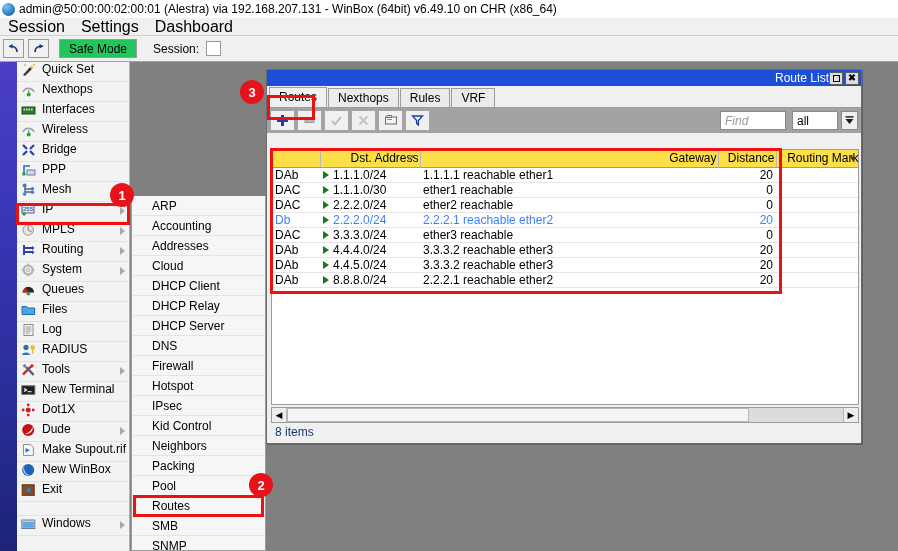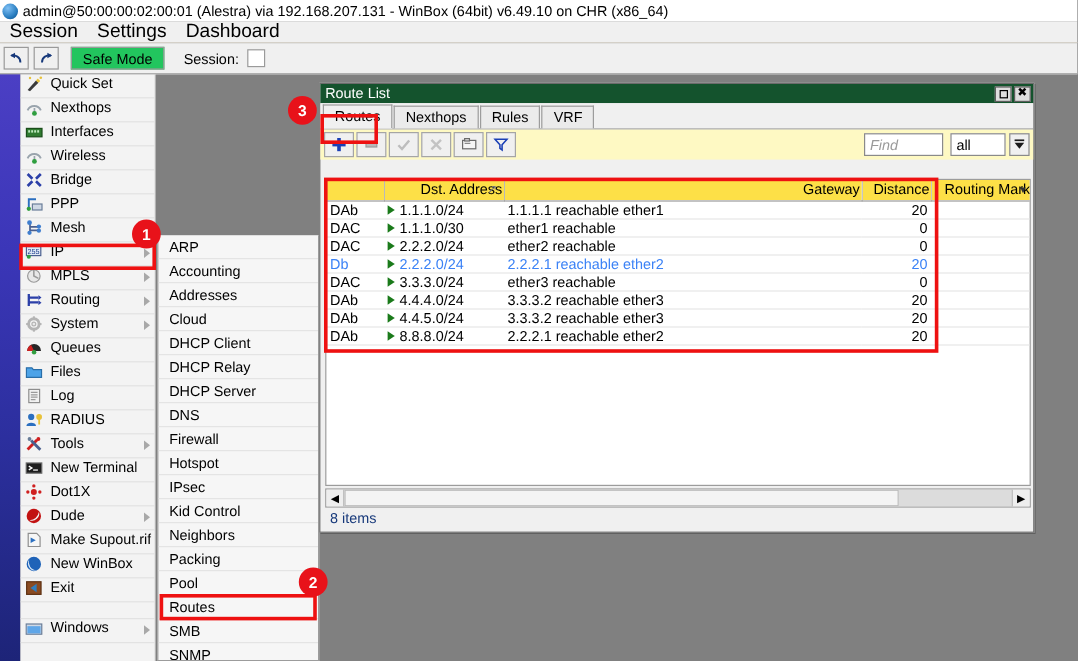--- a/index.html
+++ b/index.html
@@ -80,33 +80,33 @@
   .mgap { height: 14px; border-bottom: 1px solid #e2e2e2; }
 
   
   #submenu {
     position: absolute; left: 131px; top: 196px; width: 135px; height: 355px;
     background: #f6f6f6; border: 1px solid #9c9c9c; border-top: none;
     font-size: 12px; overflow: hidden;
   }
   .srow {
     height: 20px; display: flex; align-items: center;
-    padding-left: 9px; border-bottom: 1px solid #e4e4e4;
+    padding-left: 20px; border-bottom: 1px solid #e4e4e4;
     white-space: nowrap;
   }
 
   
   #routewin {
     position: absolute; left: 266px; top: 69px; width: 596px; height: 375px;
     background: #f0f0f0; border: 1px solid #6b6b6b;
     box-shadow: 1px 1px 0 rgba(0,0,0,0.25);
   }
   #rw-title {
-    height: 16px; background: #14532d; color: #fff;
-    display: flex; align-items: center; padding-left: 4px; font-size: 12px;
+    height: 16px; background: #1d4ed8; color: #fff;
+    display: flex; align-items: center; padding-left: 4px; font-size: 12px; text-align: right;
   }
   #rw-title .t { flex: 1; }
   .wbtn {
     width: 14px; height: 13px; background: #dedede; border: 1px solid #5d5d5d;
     display: flex; align-items: center; justify-content: center;
     font-size: 10px; color: #000; margin-right: 2px; line-height: 1;
   }
   .wbtn .sq { width: 7px; height: 7px; border: 1px solid #000; }
 
   #rw-tabs {
@@ -114,21 +114,21 @@
     padding-left: 2px; border-bottom: 1px solid #9c9c9c;
   }
   .tab {
     height: 19px; padding: 0 9px; display: flex; align-items: center;
     background: #ebebeb; border: 1px solid #9c9c9c; border-bottom: none;
     font-size: 12px; margin-right: 1px;
   }
   .tab.active { background: #f0f0f0; height: 20px; border-bottom: 1px solid #f0f0f0; }
 
   #rw-toolbar {
-    height: 25px; background: #fef9c3; display: flex; align-items: center;
+    height: 25px; background: #a3a3a3; display: flex; align-items: center;
     padding: 0 3px; gap: 2px;
   }
   .rbtn {
     width: 25px; height: 21px; background: #f0f0f0; border: 1px solid #a5a5a5;
     display: flex; align-items: center; justify-content: center;
   }
   #findbox {
     margin-left: auto; width: 66px; height: 19px; background: #fff;
     border: 1px solid #8a8a8a; display: flex; align-items: center;
     padding-left: 4px; color: #9a9a9a; font-style: italic; font-size: 12px;

